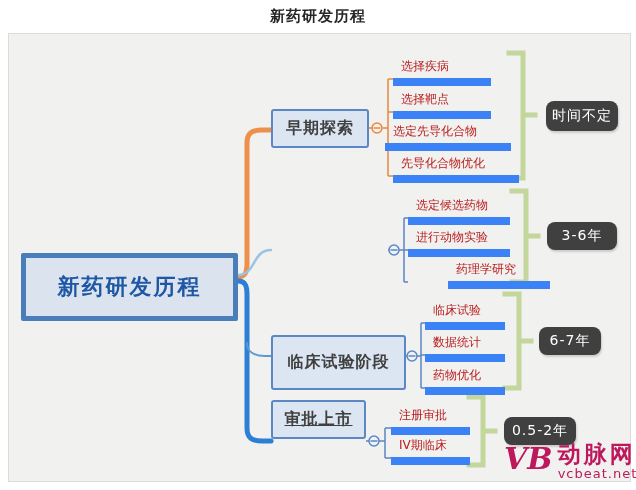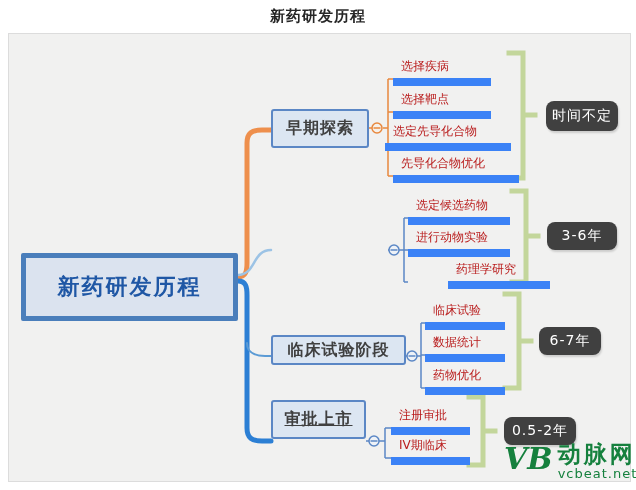--- a/index.html
+++ b/index.html
@@ -13,38 +13,38 @@
 
   .root-node { position:absolute; left:12px; top:219px; width:217px; height:68px;
                background:#dbe3ef; border:5px solid #4a7ebb; border-radius:2px;
                display:flex; align-items:center; justify-content:center;
                font-size:22px; font-weight:bold; color:#1f57a5; letter-spacing:2px; cursor:pointer; }
   .branch-node { position:absolute; background:#dce6f2; border:2px solid #5b87c5; border-radius:3px;
                  display:flex; align-items:center; justify-content:center;
                  font-size:16px; font-weight:600; color:#404040; letter-spacing:1px; cursor:pointer; }
   .n1 { left:262px; top:75px;  width:98px;  height:39px; }
   .n2 { left:262px; top:196px; width:117px; height:39px; }
-  .n3 { left:262px; top:301px; width:135px; height:30px; }
+  .n3 { left:262px; top:301px; width:135px; height:55px; }
   .n4 { left:262px; top:366px; width:95px;  height:39px;text-decoration:underline; }
 
   .subitem { position:absolute; font-size:12px; color:#b91c1c;
              padding:2px 4px 3px 8px; border-bottom:8px solid #3b82f6;
              white-space:nowrap; cursor:pointer; }
 
   .badge { position:absolute; background:#404040; color:#ffffff; border-radius:8px;
            display:flex; align-items:center; justify-content:center;
            font-size:14px; letter-spacing:1px;
            box-shadow:1px 2px 2px rgba(0,0,0,0.15); cursor:pointer; }
   .b1 { left:537px; top:67px;  width:72px; height:30px; }
   .b2 { left:538px; top:188px; width:70px; height:28px; }
   .b3 { left:530px; top:293px; width:62px; height:28px; }
   .b4 { left:495px; top:383px; width:72px; height:28px; }
 
   .watermark { position:absolute; left:495px; top:408px; display:flex; align-items:flex-start;
-               color:#15803d; user-select:none; }
+               color:#be185d; user-select:none; }
   .wm-logo { font-size:30px; font-weight:bold; font-style:italic;
              font-family:"DejaVu Serif","Liberation Serif",serif; line-height:34px; margin-right:5px; }
   .wm-name { font-size:23px; font-weight:bold; letter-spacing:3px; line-height:24px; }
   .wm-url  { font-size:13px; letter-spacing:1px; line-height:15px; }
 </style>
 </head>
 <body>
 
 <div class="page">
   <div class="title">新药研发历程</div>

